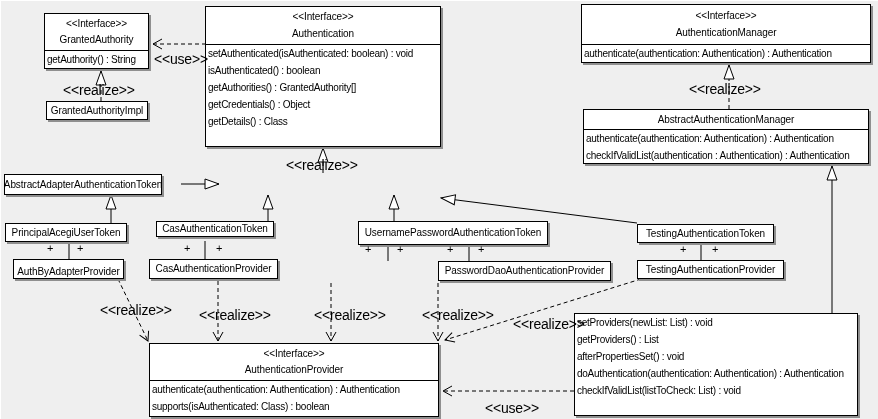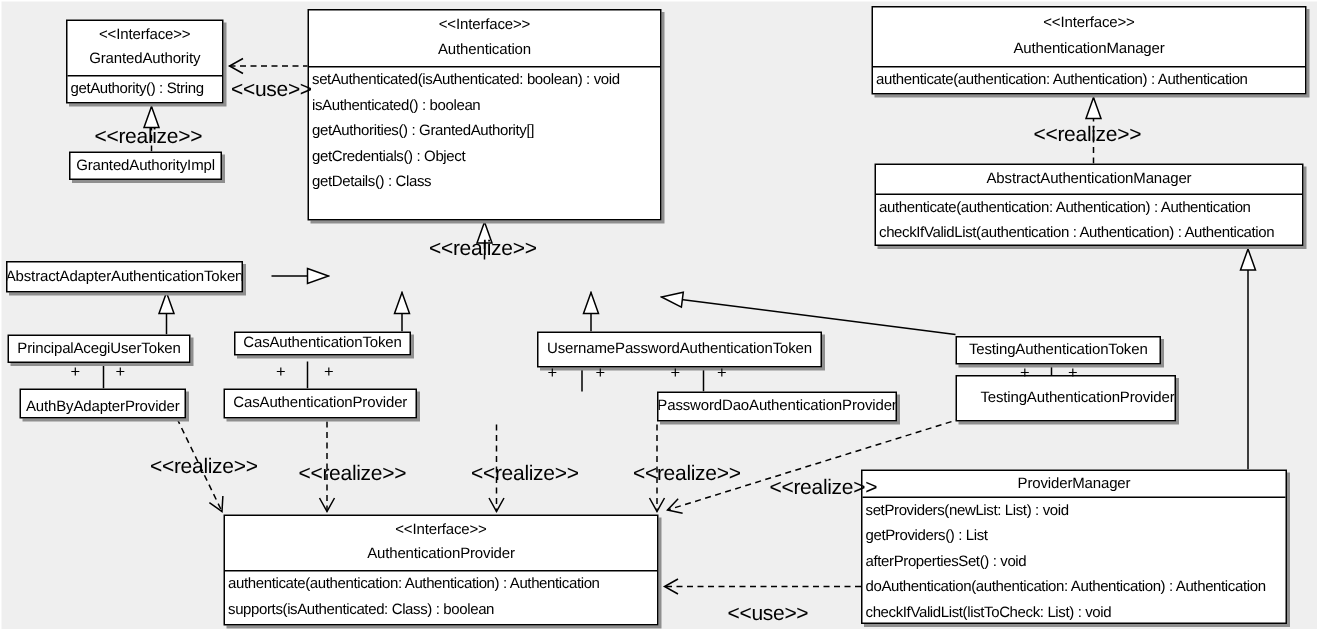--- a/index.html
+++ b/index.html
@@ -139,42 +139,39 @@
   <div class="cls single" style="left:636px;top:223px;width:137px;height:19px;">
     <span class="cname">TestingAuthenticationToken</span>
   </div>
 
   <div class="cls single" style="left:12px;top:258px;width:111px;height:20px;align-items:flex-end;">
     <span class="cname">AuthByAdapterProvider</span>
   </div>
   <div class="cls single" style="left:148px;top:258px;width:129px;height:20px;">
     <span class="cname">CasAuthenticationProvider</span>
   </div>
-  <div class="cls single" style="left:437px;top:260px;width:160px;height:20px;">
+  <div class="cls single" style="left:437px;top:260px;width:173px;height:20px;">
     <span class="cname">PasswordDaoAuthenticationProvider</span>
   </div>
-  <div class="cls single" style="left:636px;top:249px;width:147px;height:31px;justify-content:flex-end;">
+  <div class="cls single" style="left:636px;top:259px;width:147px;height:19px;">
     <span class="cname">TestingAuthenticationProvider</span>
   </div>
 
   <div class="cls" style="left:148px;top:342px;width:290px;height:74px;">
     <div class="hdr" style="height:36px;">
       <div class="stereo">&lt;&lt;Interface&gt;&gt;</div>
       <div class="cname">AuthenticationProvider</div>
     </div>
     <div class="body">
       <div class="m">authenticate(authentication: Authentication) : Authentication</div>
       <div class="m">supports(isAuthenticated: Class) : boolean</div>
     </div>
   </div>
 
   <div class="cls" style="left:573px;top:312px;width:284px;height:103px;">
-    <div class="hdr" style="height:17px;">
-      <div class="cname">ProviderManager</div>
-    </div>
     <div class="body spill">
       <div class="m">setProviders(newList: List) : void</div>
       <div class="m">getProviders() : List</div>
       <div class="m">afterPropertiesSet() : void</div>
       <div class="m">doAuthentication(authentication: Authentication) : Authentication</div>
       <div class="m">checkIfValidList(listToCheck: List) : void</div>
     </div>
   </div>
 
   <div class="elabel" style="left:153px;top:50px;">&lt;&lt;use&gt;&gt;</div>

